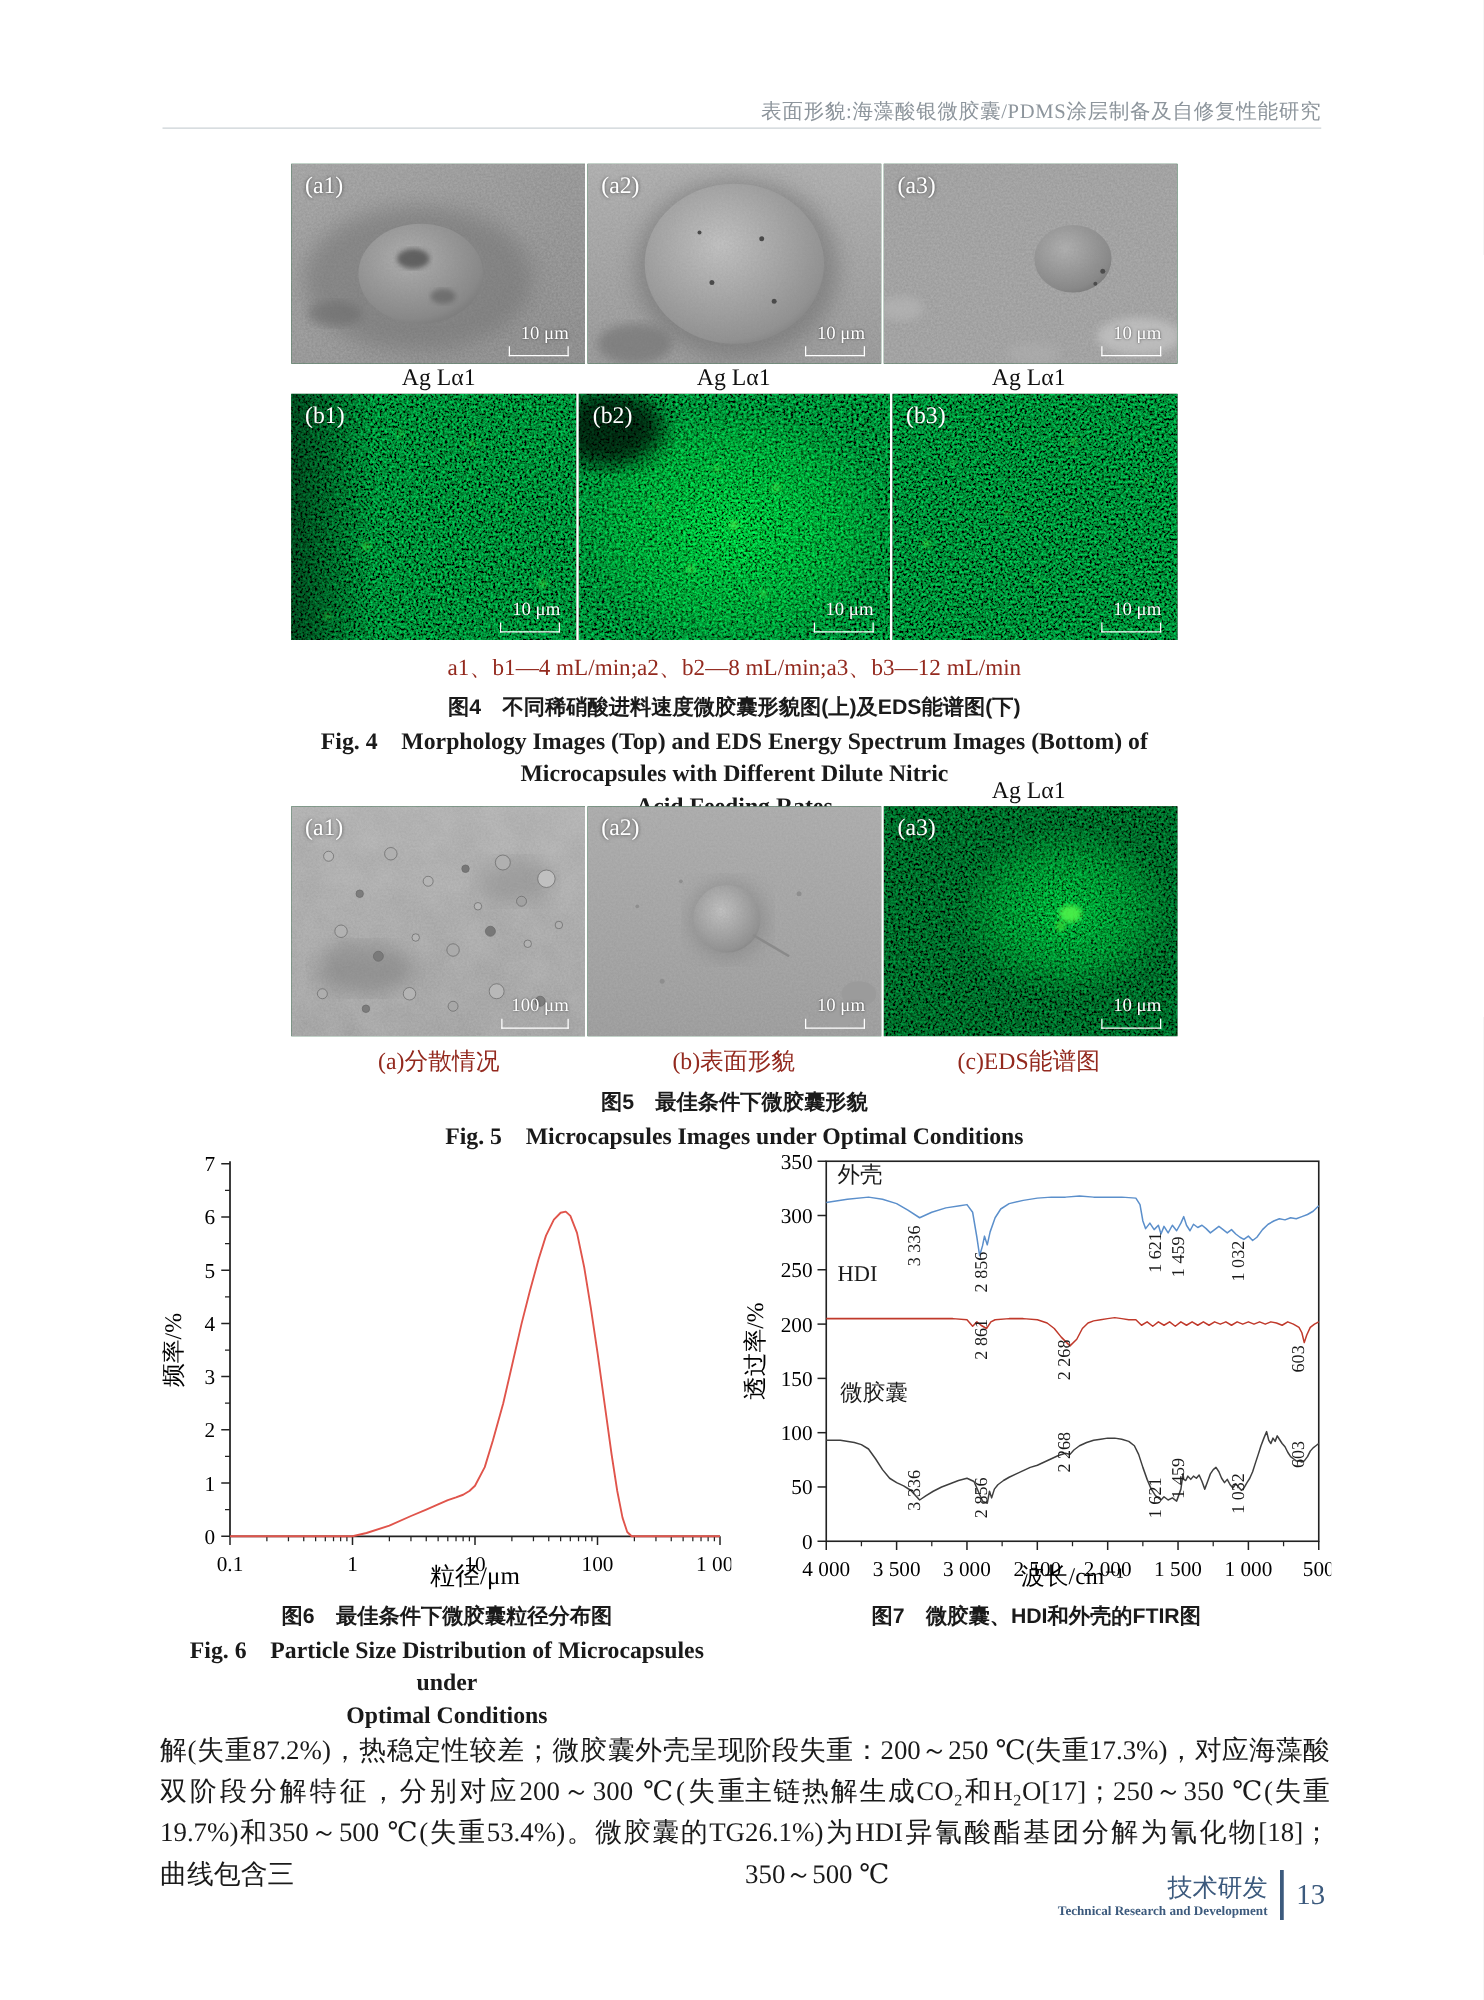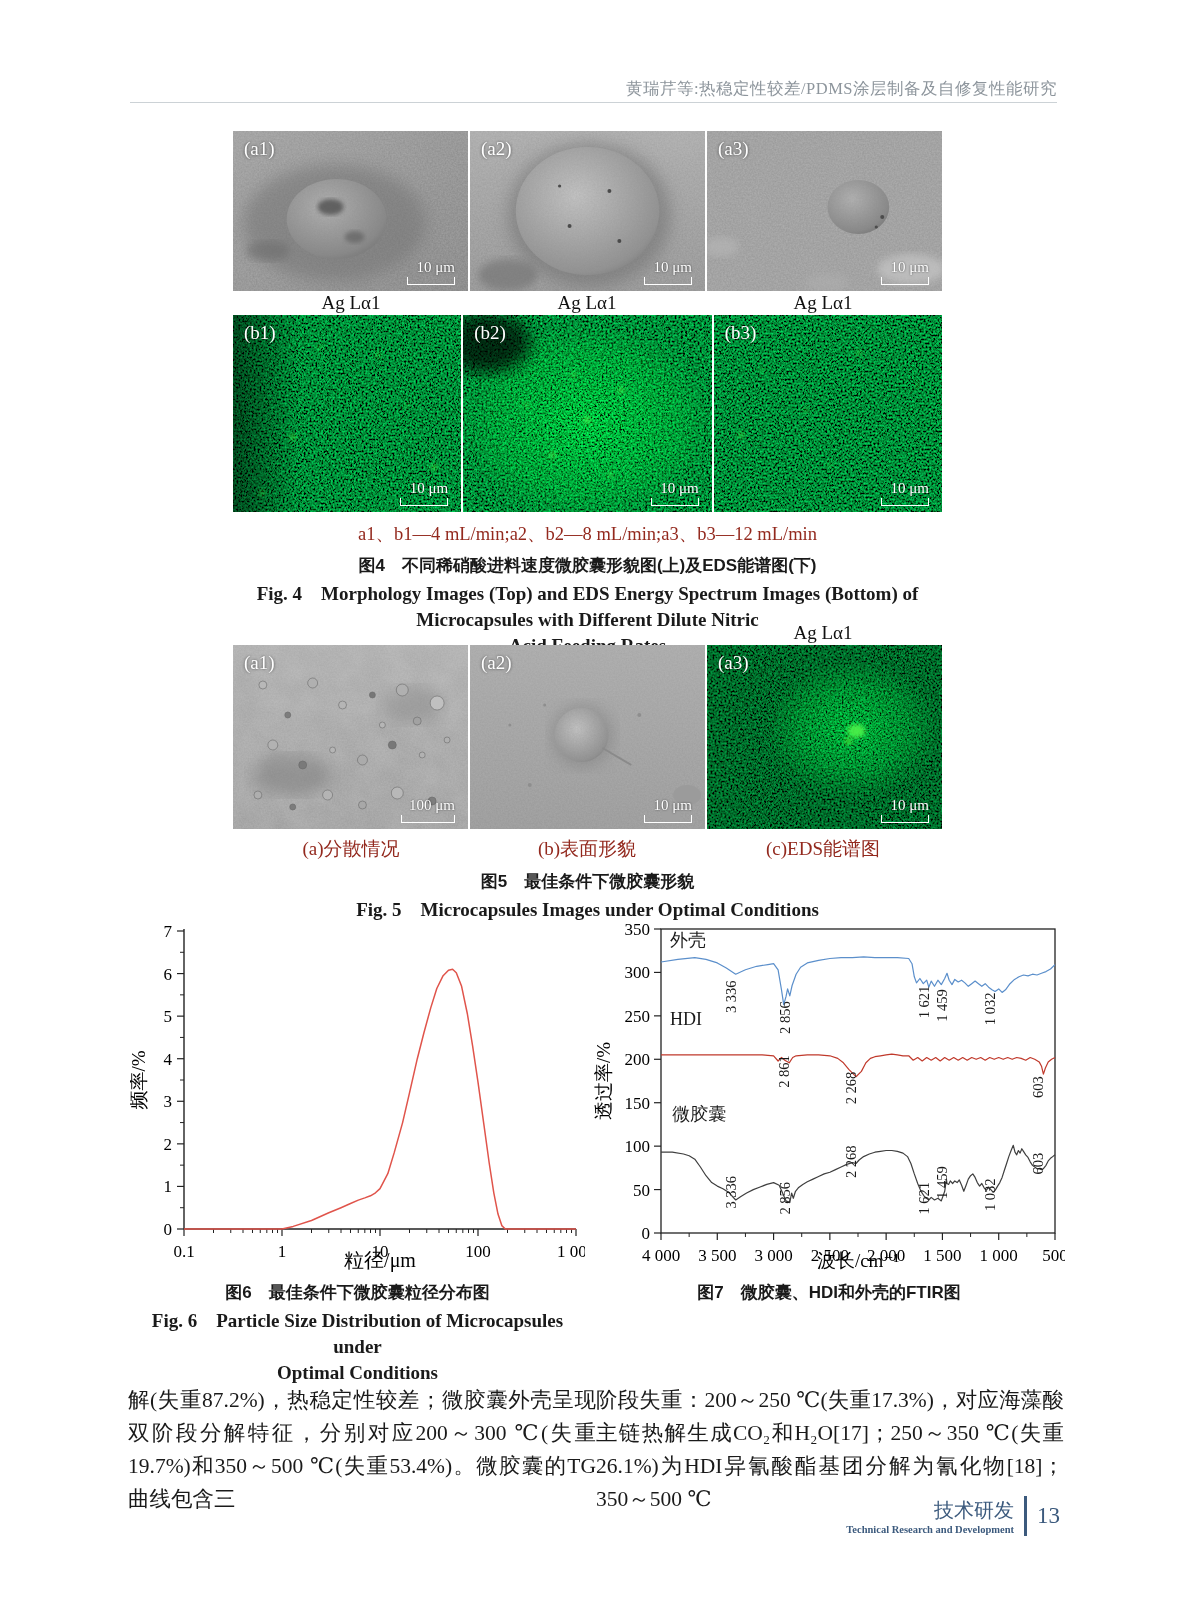--- a/index.html
+++ b/index.html
@@ -143,21 +143,21 @@
         <ellipse cx="152" cy="76" rx="31" ry="27"></ellipse>
       </clipPath>
   <clipPath id="cpC5">
         <circle cx="112" cy="90" r="27"></circle>
       </clipPath>
 </defs>
 </svg>
 
 <div class="page">
 
-  <div class="hdr-title">黄瑞芹等:热稳定性较差/PDMS涂层制备及自修复性能研究</div>
+  <div class="hdr-title">表面形貌:海藻酸银微胶囊/PDMS涂层制备及自修复性能研究</div>
   <div class="hdr-rule"></div>
 
   <div class="figwrap" style="top:131px">
     <div class="img-row">
       <div class="panel" style="width:235px;height:160px">
         <svg viewBox="0 0 236 160" preserveAspectRatio="none">
           <rect width="236" height="160" fill="url(#gBg)"></rect>
           <rect width="236" height="160" filter="url(#fBl)" opacity="0.5"></rect>
           <rect width="236" height="160" filter="url(#fSp)" opacity="0.55"></rect>
           <ellipse cx="102" cy="92" rx="92" ry="58" fill="#6f6f6f" opacity="0.5" filter="url(#bl8)"></ellipse>

